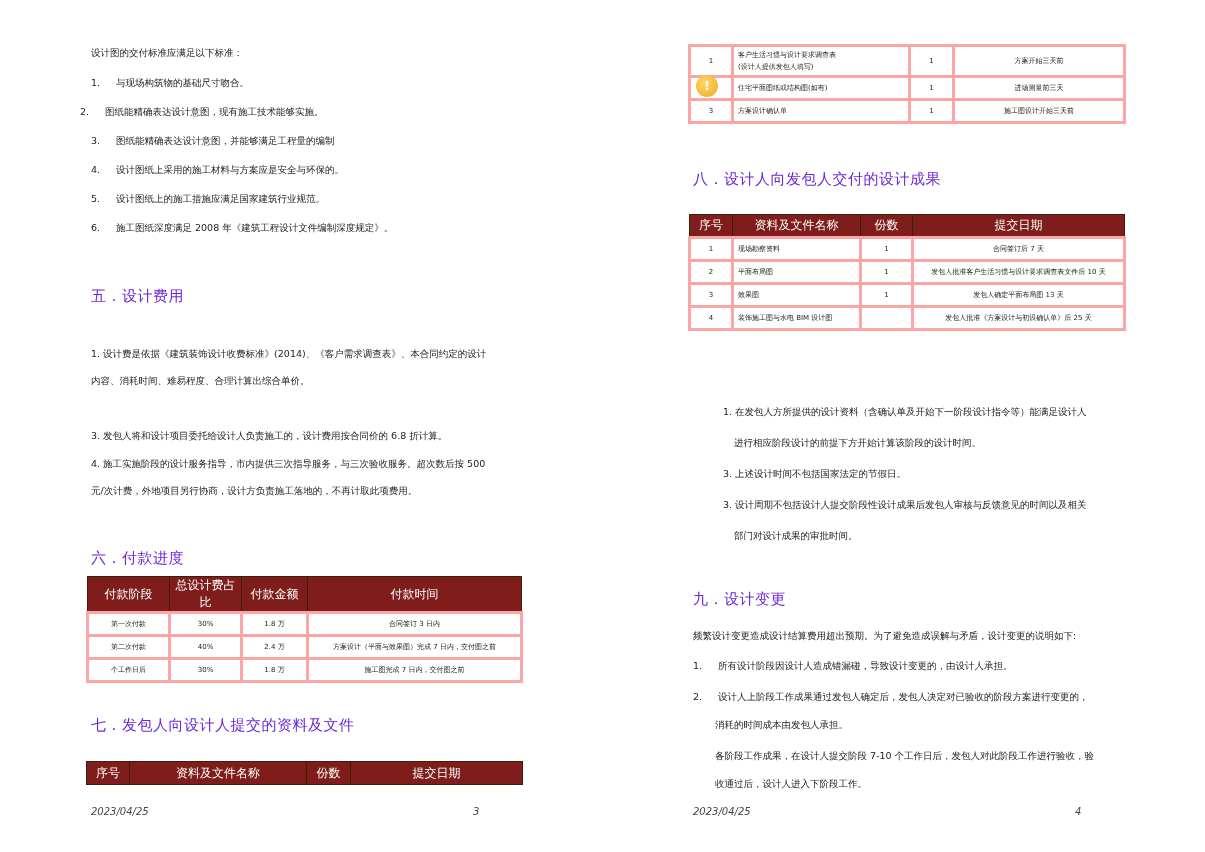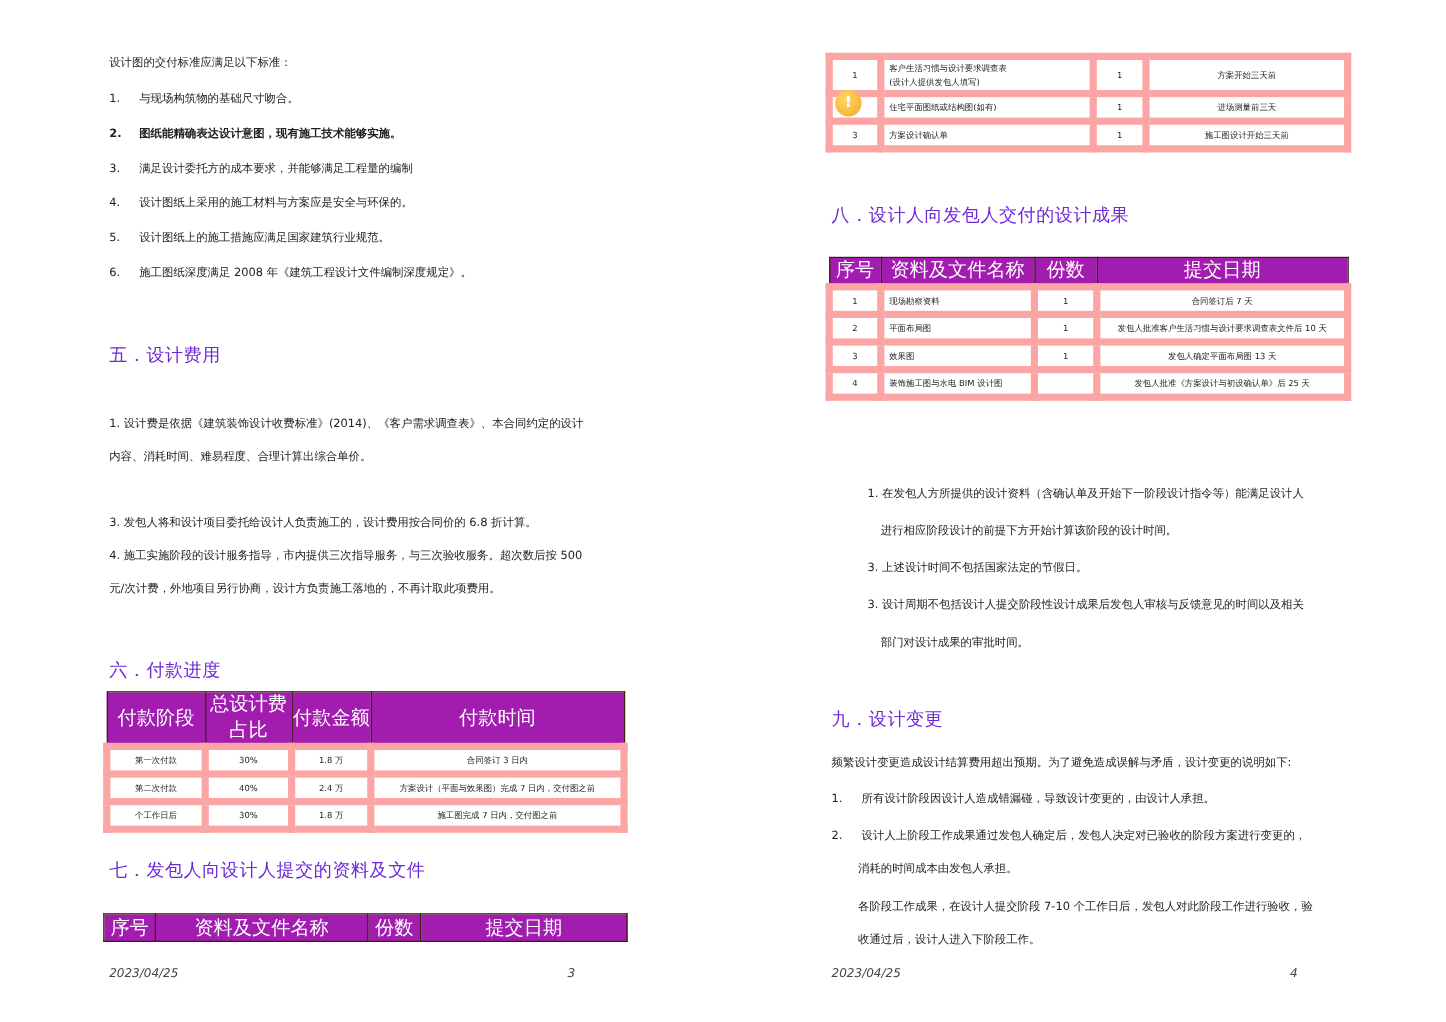--- a/index.html
+++ b/index.html
@@ -6,35 +6,35 @@
     html, body { width: 1205px; height: 852px; background: #ffffff; overflow: hidden; }
     body { font-family: "DejaVu Sans", "Liberation Sans", sans-serif; color: #222; position: relative; }
     .page { position: absolute; top: 0; height: 852px; }
     .page-left { left: 0; width: 602px; }
     .page-right { left: 602px; width: 603px; }
     .abs { position: absolute; white-space: nowrap; }
     .p { font-size: 9.5px; line-height: 12px; color: #222; }
     .num { display: inline-block; width: 25px; }
     .heading { font-size: 15px; color: #6d28d9; letter-spacing: 0.5px; }
     table.t { position: absolute; border-collapse: collapse; table-layout: fixed; }
-    table.t th { background: #a21caf; color: #fff; font-weight: normal; font-size: 16px; height: 23px; border: 1px solid #3a1f0a; text-align: center; }
-    table.t td { font-size: 7px; color: #222; border: 6px solid #fca5a5; text-align: center; height: 23px; padding: 0 4px; }
+    table.t th { background: #7f1d1d; color: #fff; font-weight: normal; font-size: 12px; height: 23px; border: 1px solid #3a1f0a; text-align: center; }
+    table.t td { font-size: 7px; color: #222; border: 3px solid #fca5a5; text-align: center; height: 23px; padding: 0 4px; }
     table.t td.left { text-align: left; }
     .footer { font-size: 10px; font-style: italic; color: #444; }
     .warn { position: absolute; width: 22px; height: 22px; border-radius: 50%; background: radial-gradient(circle at 40% 35%, #ffd76a, #f2a91c); color: #fff; font-weight: bold; font-size: 13px; text-align: center; line-height: 22px; }
   </style>
 </head>
 <body>
 
 <div class="page page-left">
   <div class="abs p" style="left:91px;top:47px;">设计图的交付标准应满足以下标准：</div>
 
   <div class="abs p" style="left:91px;top:77px;"><span class="num">1.</span><span>与现场构筑物的基础尺寸吻合。</span></div>
-  <div class="abs p" style="left:91px;top:106px;font-weight:bold;"><span class="num">2.</span><span>图纸能精确表达设计意图，现有施工技术能够实施。</span></div>
-  <div class="abs p" style="left:91px;top:135px;"><span class="num">3.</span><span>满足设计委托方的成本要求，并能够满足工程量的编制</span></div>
+  <div class="abs p" style="left:80px;top:106px;"><span class="num">2.</span><span>图纸能精确表达设计意图，现有施工技术能够实施。</span></div>
+  <div class="abs p" style="left:91px;top:135px;"><span class="num">3.</span><span>图纸能精确表达设计意图，并能够满足工程量的编制</span></div>
   <div class="abs p" style="left:91px;top:164px;"><span class="num">4.</span><span>设计图纸上采用的施工材料与方案应是安全与环保的。</span></div>
   <div class="abs p" style="left:91px;top:193px;"><span class="num">5.</span><span>设计图纸上的施工措施应满足国家建筑行业规范。</span></div>
   <div class="abs p" style="left:91px;top:222px;"><span class="num">6.</span><span>施工图纸深度满足 2008 年《建筑工程设计文件编制深度规定》。</span></div>
 
   <div class="abs heading" style="left:91px;top:287px;">五．设计费用</div>
 
   <div class="abs p" style="left:91px;top:348px;">1. 设计费是依据《建筑装饰设计收费标准》(2014)、《客户需求调查表》、本合同约定的设计</div>
   <div class="abs p" style="left:91px;top:375px;">内容、消耗时间、难易程度、合理计算出综合单价。</div>
   <div class="abs p" style="left:91px;top:430px;">3. 发包人将和设计项目委托给设计人负责施工的，设计费用按合同价的 6.8 折计算。</div>
   <div class="abs p" style="left:91px;top:458px;">4. 施工实施阶段的设计服务指导，市内提供三次指导服务，与三次验收服务。超次数后按 500</div>

